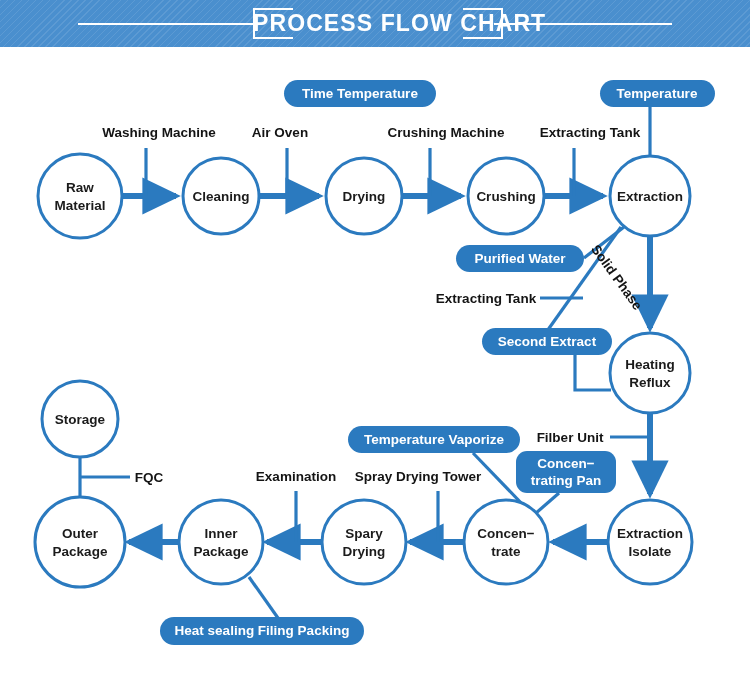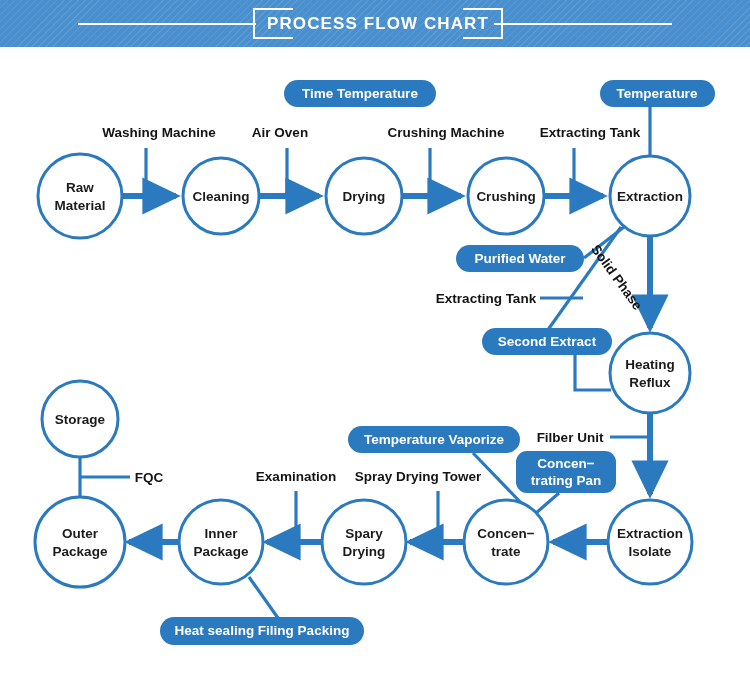--- a/index.html
+++ b/index.html
@@ -36,21 +36,21 @@
   
   .cr.t{height:2px;width:40px;top:0;}
   .cr.b{height:2px;width:40px;bottom:0;}
   .cr.l{width:2px;height:31px;left:0;top:0;}
   .cr.r{width:2px;height:31px;right:0;top:0;}
   .cr.tl{left:0;} .cr.tr{right:0;}
   .cr.bl{left:0;} .cr.br{right:0;}
   .banner-title{
     position:absolute;left:253px;top:8px;width:250px;height:31px;
     line-height:31px;text-align:center;
-    color:#ffffff;font-weight:bold;font-size:17px;letter-spacing:1.1px;
+    color:#ffffff;font-weight:bold;font-size:23px;letter-spacing:1.1px;
     font-family:"Liberation Sans", sans-serif;
     white-space:nowrap;
   }
 
   
   svg#flow{position:absolute;left:0;top:47px;width:750px;height:630px;display:block;}
   .node-circle{fill:#ffffff;stroke:#2b7abf;stroke-width:3;}
   .node-text{
     font-family:"Liberation Sans", sans-serif;
     font-size:13.5px;font-weight:bold;fill:#1b1b1b;

